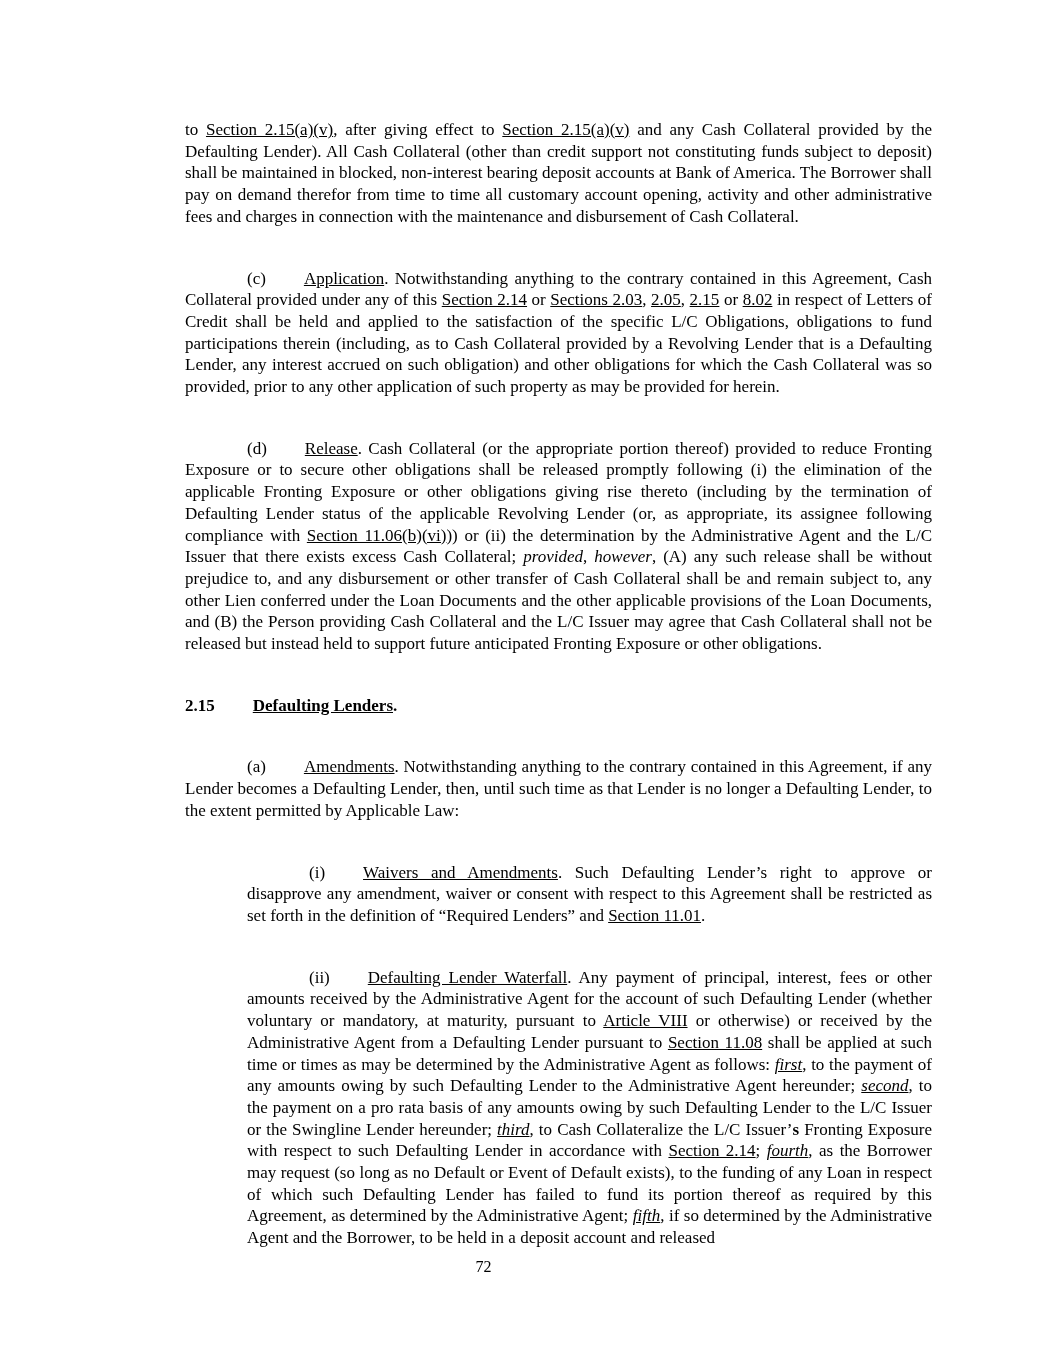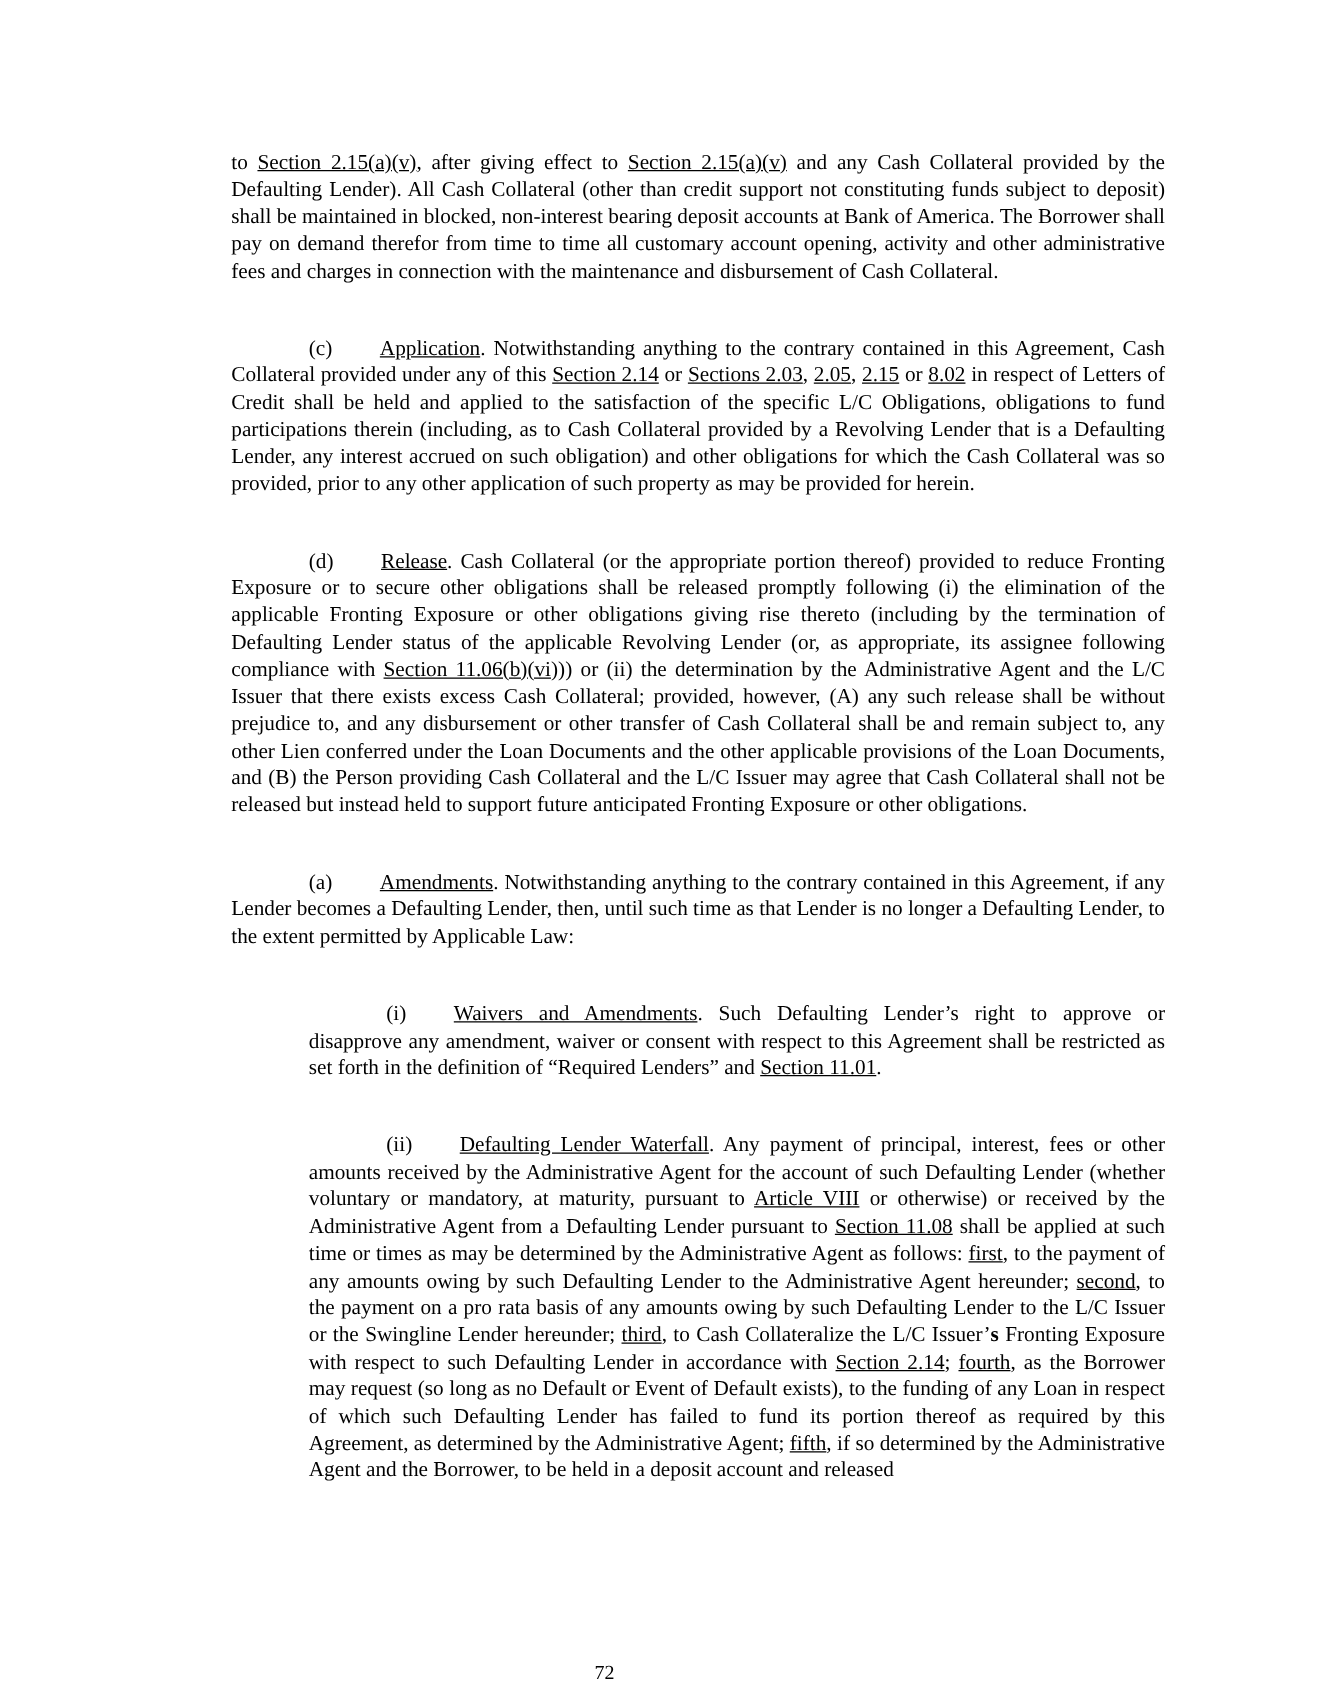--- a/index.html
+++ b/index.html
@@ -40,37 +40,38 @@
   }
   p.sub {
     margin-left: 62px;
     text-indent: 62px;
   }
   .tab {
     display: inline-block;
     width: 38px;
   }
   .u { text-decoration: underline; }
-  .i { }
+  .i { font-style: italic; }
   .b { font-weight: bold; }
   .footer {
     position: absolute;
-    top: 1330px;
+    top: 1258px;
     left: 0;
     width: 100%;
     text-align: center;
     font-size: 16px;
   }
 </style>
 </head>
 <body>
 
 <div class="page">
   <div class="content" id="doc-content">
       <p class="para body"><span class="">to </span><span class="u">Section 2.15(a)(v)</span><span class="">, after giving effect to </span><span class="u">Section 2.15(a)(v)</span><span class=""> and any Cash Collateral provided by the Defaulting Lender). All Cash Collateral (other than credit support not constituting funds subject to deposit) shall be maintained in blocked, non-interest bearing deposit accounts at Bank of America. The Borrower shall pay on demand therefor from time to time all customary account opening, activity and other administrative fees and charges in connection with the maintenance and disbursement of Cash Collateral.</span></p>
       <p class="para lettered"><span class="">(c)</span><span class="tab"></span><span class="u">Application</span><span class="">. Notwithstanding anything to the contrary contained in this Agreement, Cash Collateral provided under any of this </span><span class="u">Section 2.14</span><span class=""> or </span><span class="u">Sections 2.03</span><span class="">, </span><span class="u">2.05</span><span class="">, </span><span class="u">2.15</span><span class=""> or </span><span class="u">8.02</span><span class=""> in respect of Letters of Credit shall be held and applied to the satisfaction of the specific L/C Obligations, obligations to fund participations therein (including, as to Cash Collateral provided by a Revolving Lender that is a Defaulting Lender, any interest accrued on such obligation) and other obligations for which the Cash Collateral was so provided, prior to any other application of such property as may be provided for herein.</span></p>
       <p class="para lettered"><span class="">(d)</span><span class="tab"></span><span class="u">Release</span><span class="">. Cash Collateral (or the appropriate portion thereof) provided to reduce Fronting Exposure or to secure other obligations shall be released promptly following (i) the elimination of the applicable Fronting Exposure or other obligations giving rise thereto (including by the termination of Defaulting Lender status of the applicable Revolving Lender (or, as appropriate, its assignee following compliance with </span><span class="u">Section 11.06(b)(vi)</span><span class="">)) or (ii) the determination by the Administrative Agent and the L/C Issuer that there exists excess Cash Collateral; </span><span class="i">provided</span><span class="">, </span><span class="i">however</span><span class="">, (A) any such release shall be without prejudice to, and any disbursement or other transfer of Cash Collateral shall be and remain subject to, any other Lien conferred under the Loan Documents and the other applicable provisions of the Loan Documents, and (B) the Person providing Cash Collateral and the L/C Issuer may agree that Cash Collateral shall not be released but instead held to support future anticipated Fronting Exposure or other obligations.</span></p>
+      <p class="para heading"><span class="b">2.15</span><span class="tab"></span><span class="u b">Defaulting Lenders</span><span class="b">.</span></p>
       <p class="para lettered"><span class="">(a)</span><span class="tab"></span><span class="u">Amendments</span><span class="">. Notwithstanding anything to the contrary contained in this Agreement, if any Lender becomes a Defaulting Lender, then, until such time as that Lender is no longer a Defaulting Lender, to the extent permitted by Applicable Law:</span></p>
       <p class="para sub"><span class="">(i)</span><span class="tab"></span><span class="u">Waivers and Amendments</span><span class="">. Such Defaulting Lender’s right to approve or disapprove any amendment, waiver or consent with respect to this Agreement shall be restricted as set forth in the definition of “Required Lenders” and </span><span class="u">Section 11.01</span><span class="">.</span></p>
       <p class="para sub"><span class="">(ii)</span><span class="tab"></span><span class="u">Defaulting Lender Waterfall</span><span class="">. Any payment of principal, interest, fees or other amounts received by the Administrative Agent for the account of such Defaulting Lender (whether voluntary or mandatory, at maturity, pursuant to </span><span class="u">Article VIII</span><span class=""> or otherwise) or received by the Administrative Agent from a Defaulting Lender pursuant to </span><span class="u">Section 11.08</span><span class=""> shall be applied at such time or times as may be determined by the Administrative Agent as follows: </span><span class="u i">first</span><span class="">, to the payment of any amounts owing by such Defaulting Lender to the Administrative Agent hereunder; </span><span class="u i">second</span><span class="">, to the payment on a pro rata basis of any amounts owing by such Defaulting Lender to the L/C Issuer or the Swingline Lender hereunder; </span><span class="u i">third</span><span class="">, to Cash Collateralize the L/C Issuer’</span><span class="b">s</span><span class=""> Fronting Exposure with respect to such Defaulting Lender in accordance with </span><span class="u">Section 2.14</span><span class="">; </span><span class="u i">fourth</span><span class="">, as the Borrower may request (so long as no Default or Event of Default exists), to the funding of any Loan in respect of which such Defaulting Lender has failed to fund its portion thereof as required by this Agreement, as determined by the Administrative Agent; </span><span class="u i">fifth</span><span class="">, if so determined by the Administrative Agent and the Borrower, to be held in a deposit account and released</span></p>
     </div>
   <div class="footer">72</div>
 </div>
 
 </body></html>

